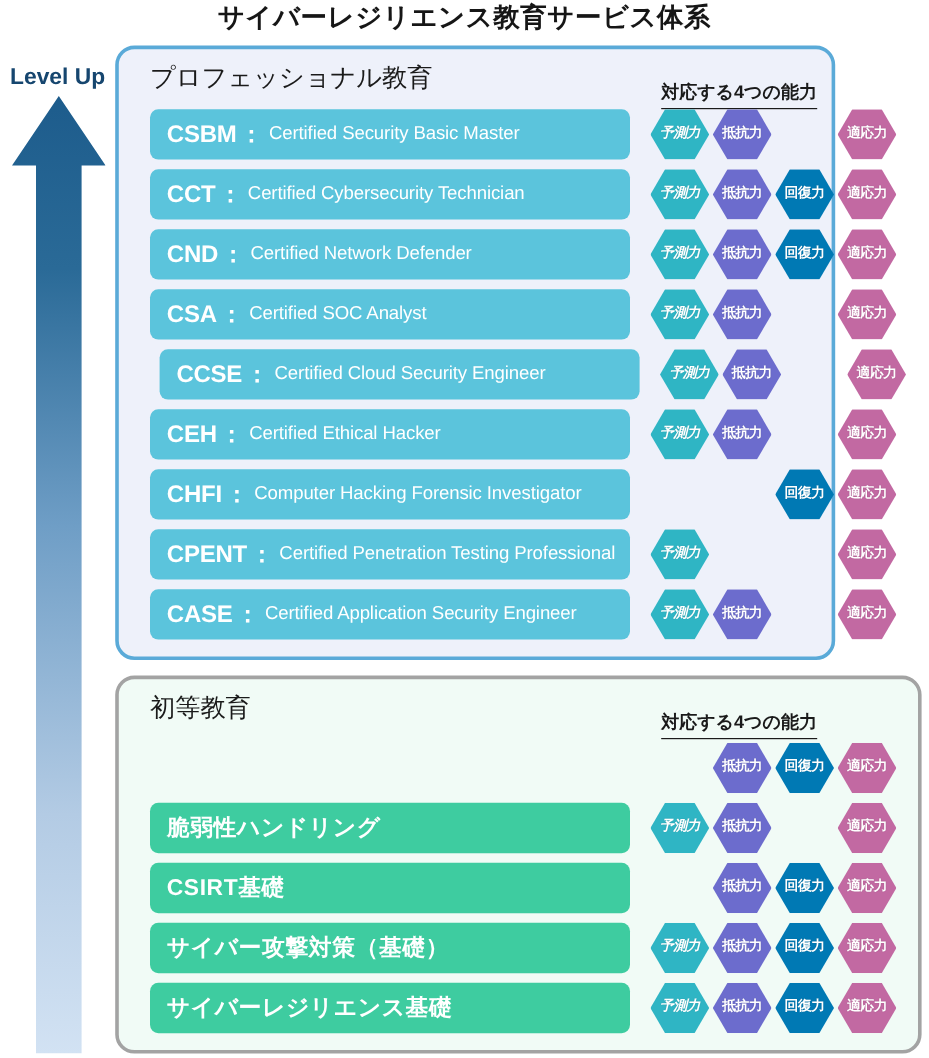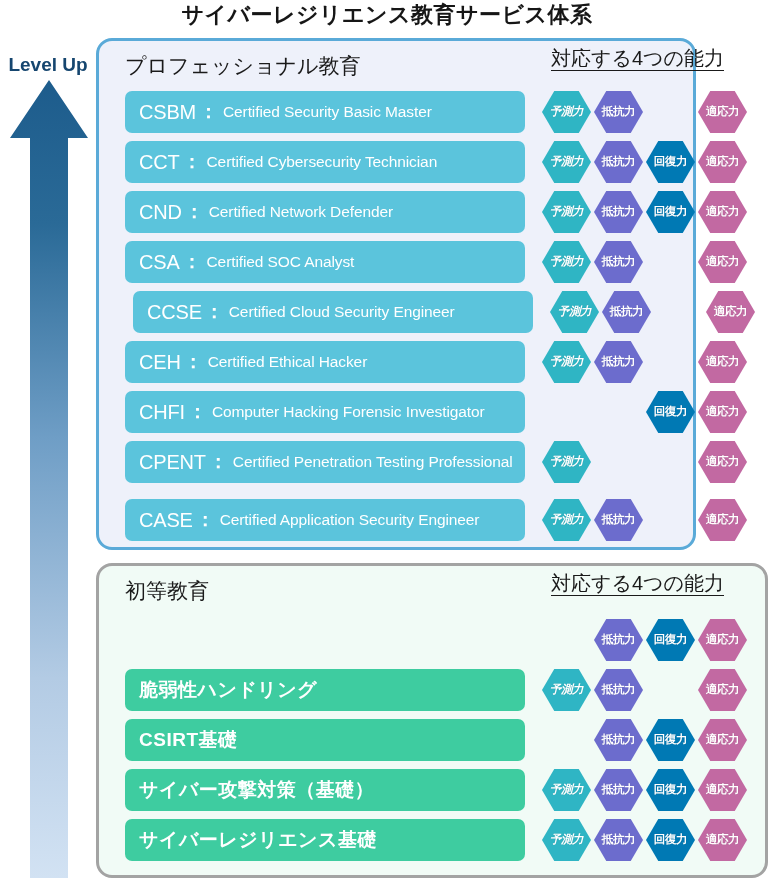--- a/index.html
+++ b/index.html
@@ -87,23 +87,23 @@
     top: 11px;
     font-size: 21px;
     font-weight: normal;
     color: #1a1a1a;
     line-height: 28px;
     white-space: nowrap;
   }
   .caps-heading {
     position: absolute;
     left: 452px;
-    top: 6px;
-    font-size: 20px;
-    font-weight: normal;
+    top: 26px;
+    font-size: 15px;
+    font-weight: bold;
     color: #1a1a1a;
     line-height: 22px;
     white-space: nowrap;
     border-bottom: 1.6px solid #1a1a1a;
     padding-bottom: 1px;
   }
 
   
   .row {
     position: absolute;
@@ -124,21 +124,21 @@
     box-sizing: border-box;
     color: #ffffff;
     white-space: nowrap;
     overflow: hidden;
   }
   .bar-pro  { background: #5bc4dc; }
   .bar-elem { background: #3ecca0; }
 
   .course-code {
     font-size: 20px;
-    font-weight: normal;
+    font-weight: bold;
     letter-spacing: -0.2px;
   }
   .course-colon {
     font-size: 19px;
     font-weight: bold;
     padding: 0 5px 0 3px;
   }
   .course-name {
     font-size: 15.5px;
     font-weight: normal;
@@ -298,21 +298,21 @@
         <div class="course-bar bar-pro">
           <span class="course-code">CPENT</span>
           <span class="course-colon">：</span>
           <span class="course-name">Certified Penetration Testing Professional</span>
         </div>
         <div class="hex-track">
           <div class="hex col0 yosoku" style="background: rgb(47, 181, 196);">予測力</div>
           <div class="hex col3 tekiou" style="background: rgb(194, 105, 162);">適応力</div>
         </div>
       </div>
-      <div class="row" style="top: 450px; margin-top: 8px;">
+      <div class="row" style="top: 450px;">
         <div class="course-bar bar-pro">
           <span class="course-code">CASE</span>
           <span class="course-colon">：</span>
           <span class="course-name">Certified Application Security Engineer</span>
         </div>
         <div class="hex-track">
           <div class="hex col0 yosoku" style="background: rgb(47, 181, 196);">予測力</div>
           <div class="hex col1 teikou" style="background: rgb(108, 108, 205);">抵抗力</div>
           <div class="hex col3 tekiou" style="background: rgb(194, 105, 162);">適応力</div>
         </div>

